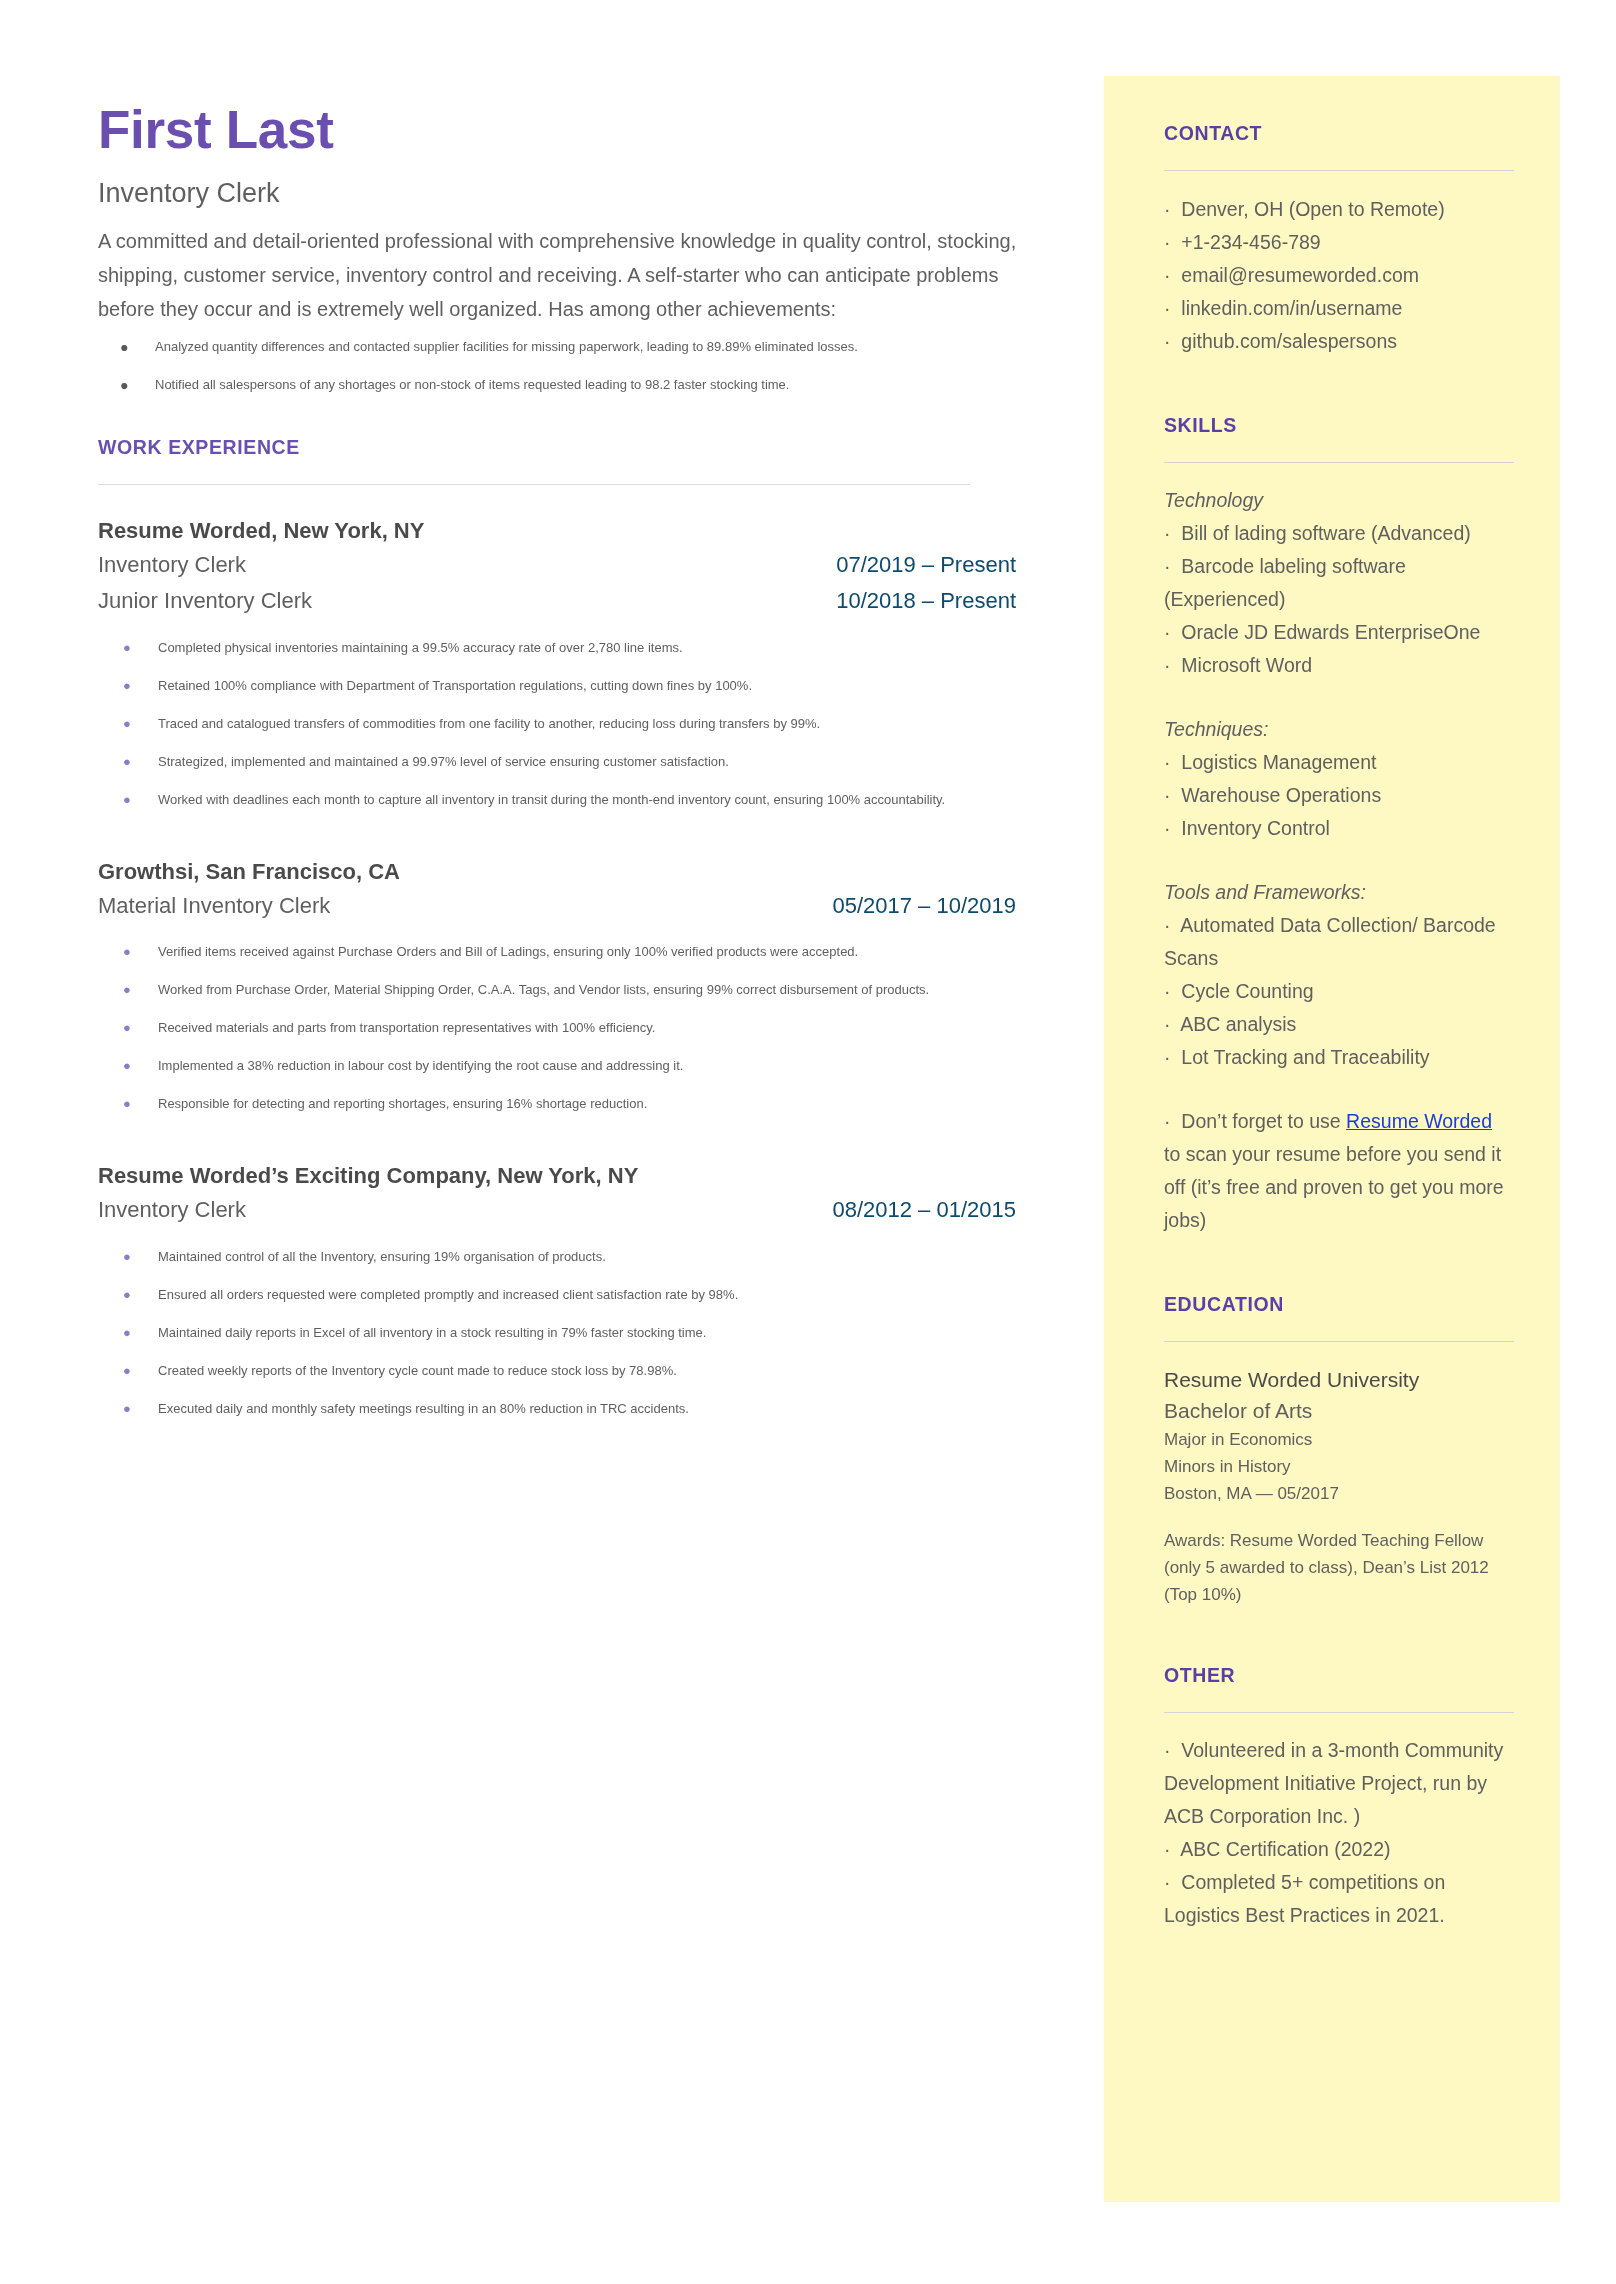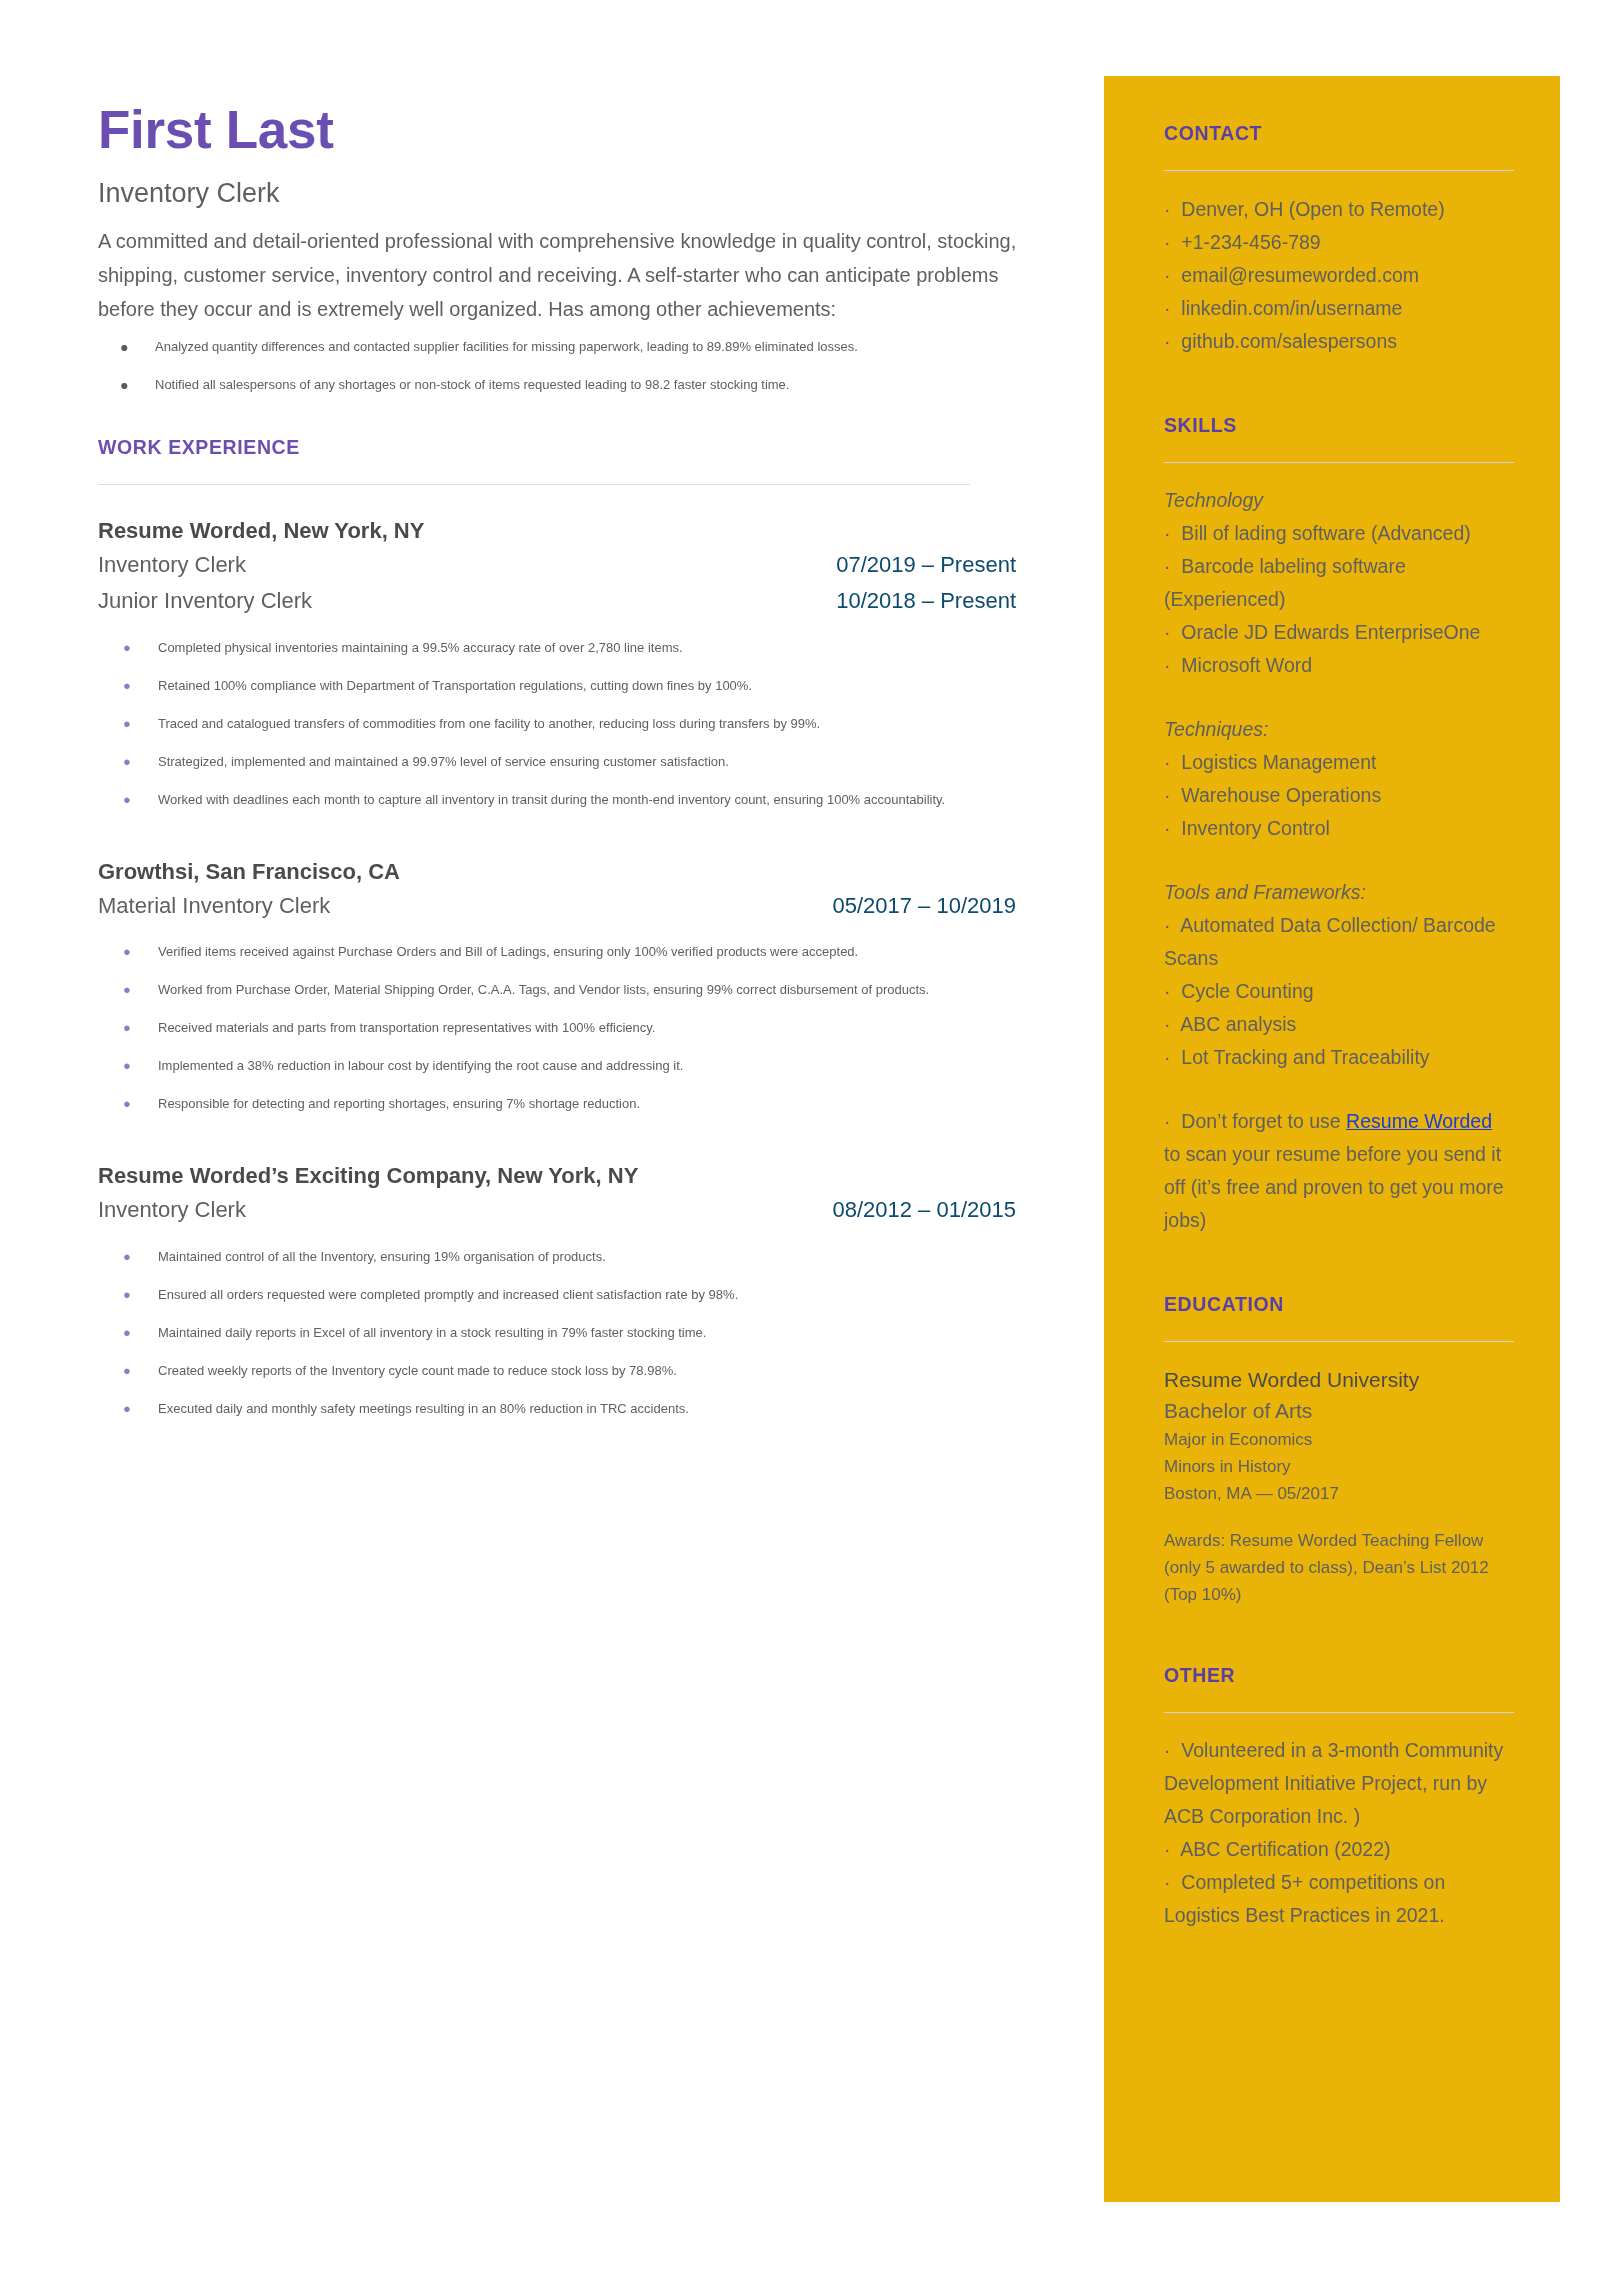--- a/index.html
+++ b/index.html
@@ -16,21 +16,21 @@
     overflow: hidden;
   }
 
   
   #sidebar {
     position: absolute;
     left: 1104px;
     top: 76px;
     width: 456px;
     height: 2126px;
-    background: #eab308;
+    background: #fef9c3;
     box-sizing: border-box;
     padding: 46px 49px 0 60px;
   }
   .side-h {
     font-size: 19.5px;
     font-weight: bold;
     letter-spacing: 0.6px;
     color: #5b3fa8;
     margin: 0;
   }
@@ -240,21 +240,21 @@
         <div class="job-company">Growthsi, San Francisco, CA</div>
         <div class="job-row">
           <span class="job-title">Material Inventory Clerk</span>
           <span class="job-dates">05/2017 – 10/2019</span>
         </div>
         <ul class="bullets job-bullets">
           <li>Verified items received against Purchase Orders and Bill of Ladings, ensuring only 100% verified products were accepted.</li>
           <li>Worked from Purchase Order, Material Shipping Order, C.A.A. Tags, and Vendor lists, ensuring 99% correct disbursement of products.</li>
           <li>Received materials and parts from transportation representatives with 100% efficiency.</li>
           <li>Implemented a 38% reduction in labour cost by identifying the root cause and addressing it.</li>
-          <li>Responsible for detecting and reporting shortages, ensuring 7% shortage reduction.</li>
+          <li>Responsible for detecting and reporting shortages, ensuring 16% shortage reduction.</li>
         </ul>
       </div>
       <div class="job-gap"></div>
       <div class="job">
         <div class="job-company">Resume Worded’s Exciting Company, New York, NY</div>
         <div class="job-row">
           <span class="job-title">Inventory Clerk</span>
           <span class="job-dates">08/2012 – 01/2015</span>
         </div>
         <ul class="bullets job-bullets">

